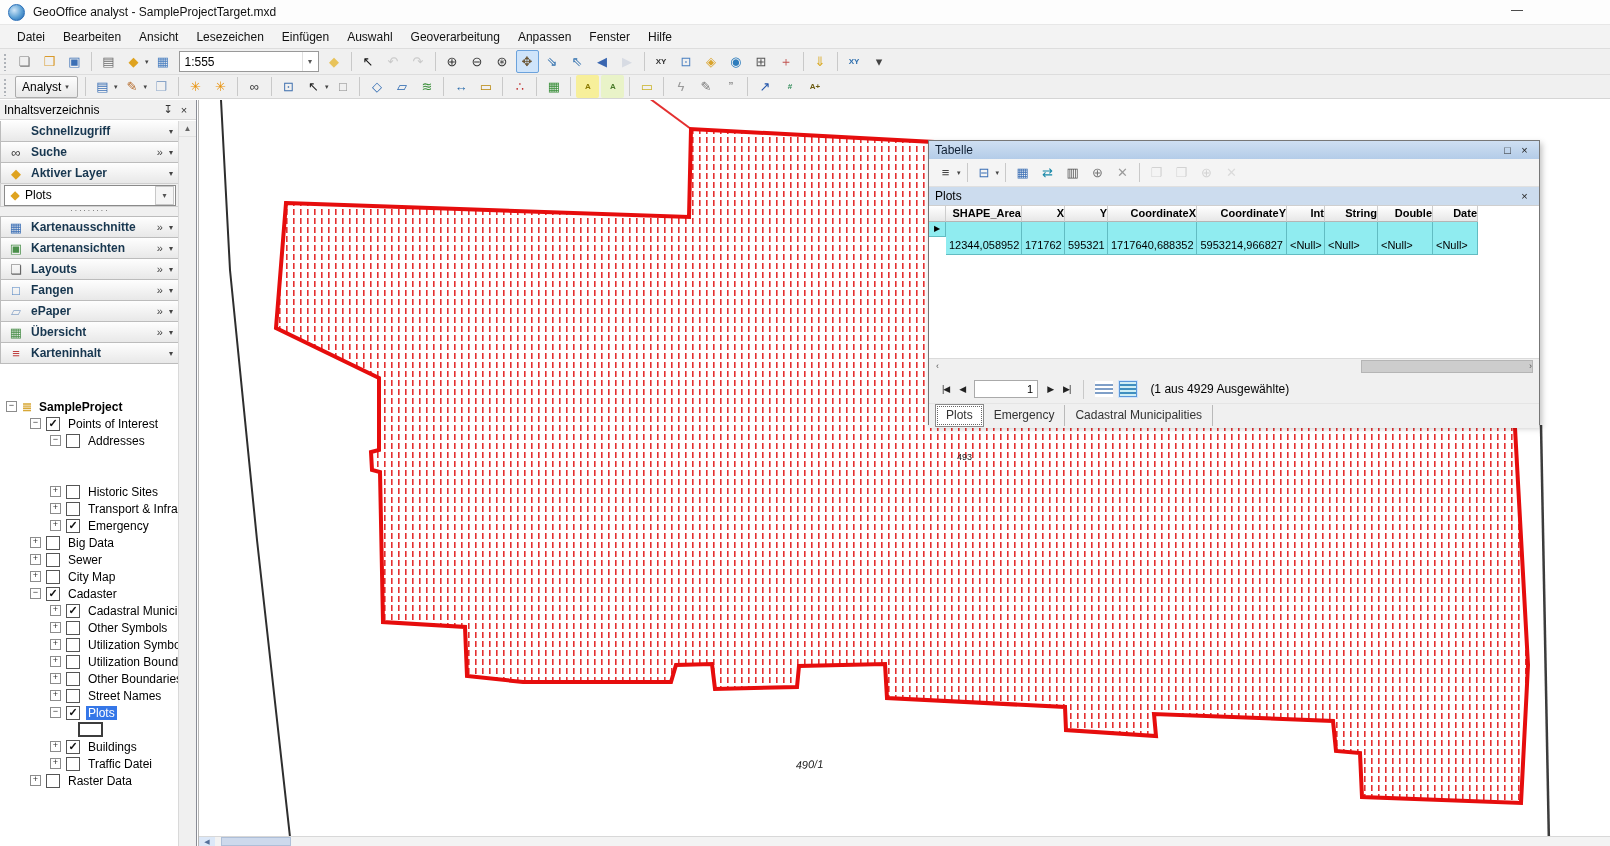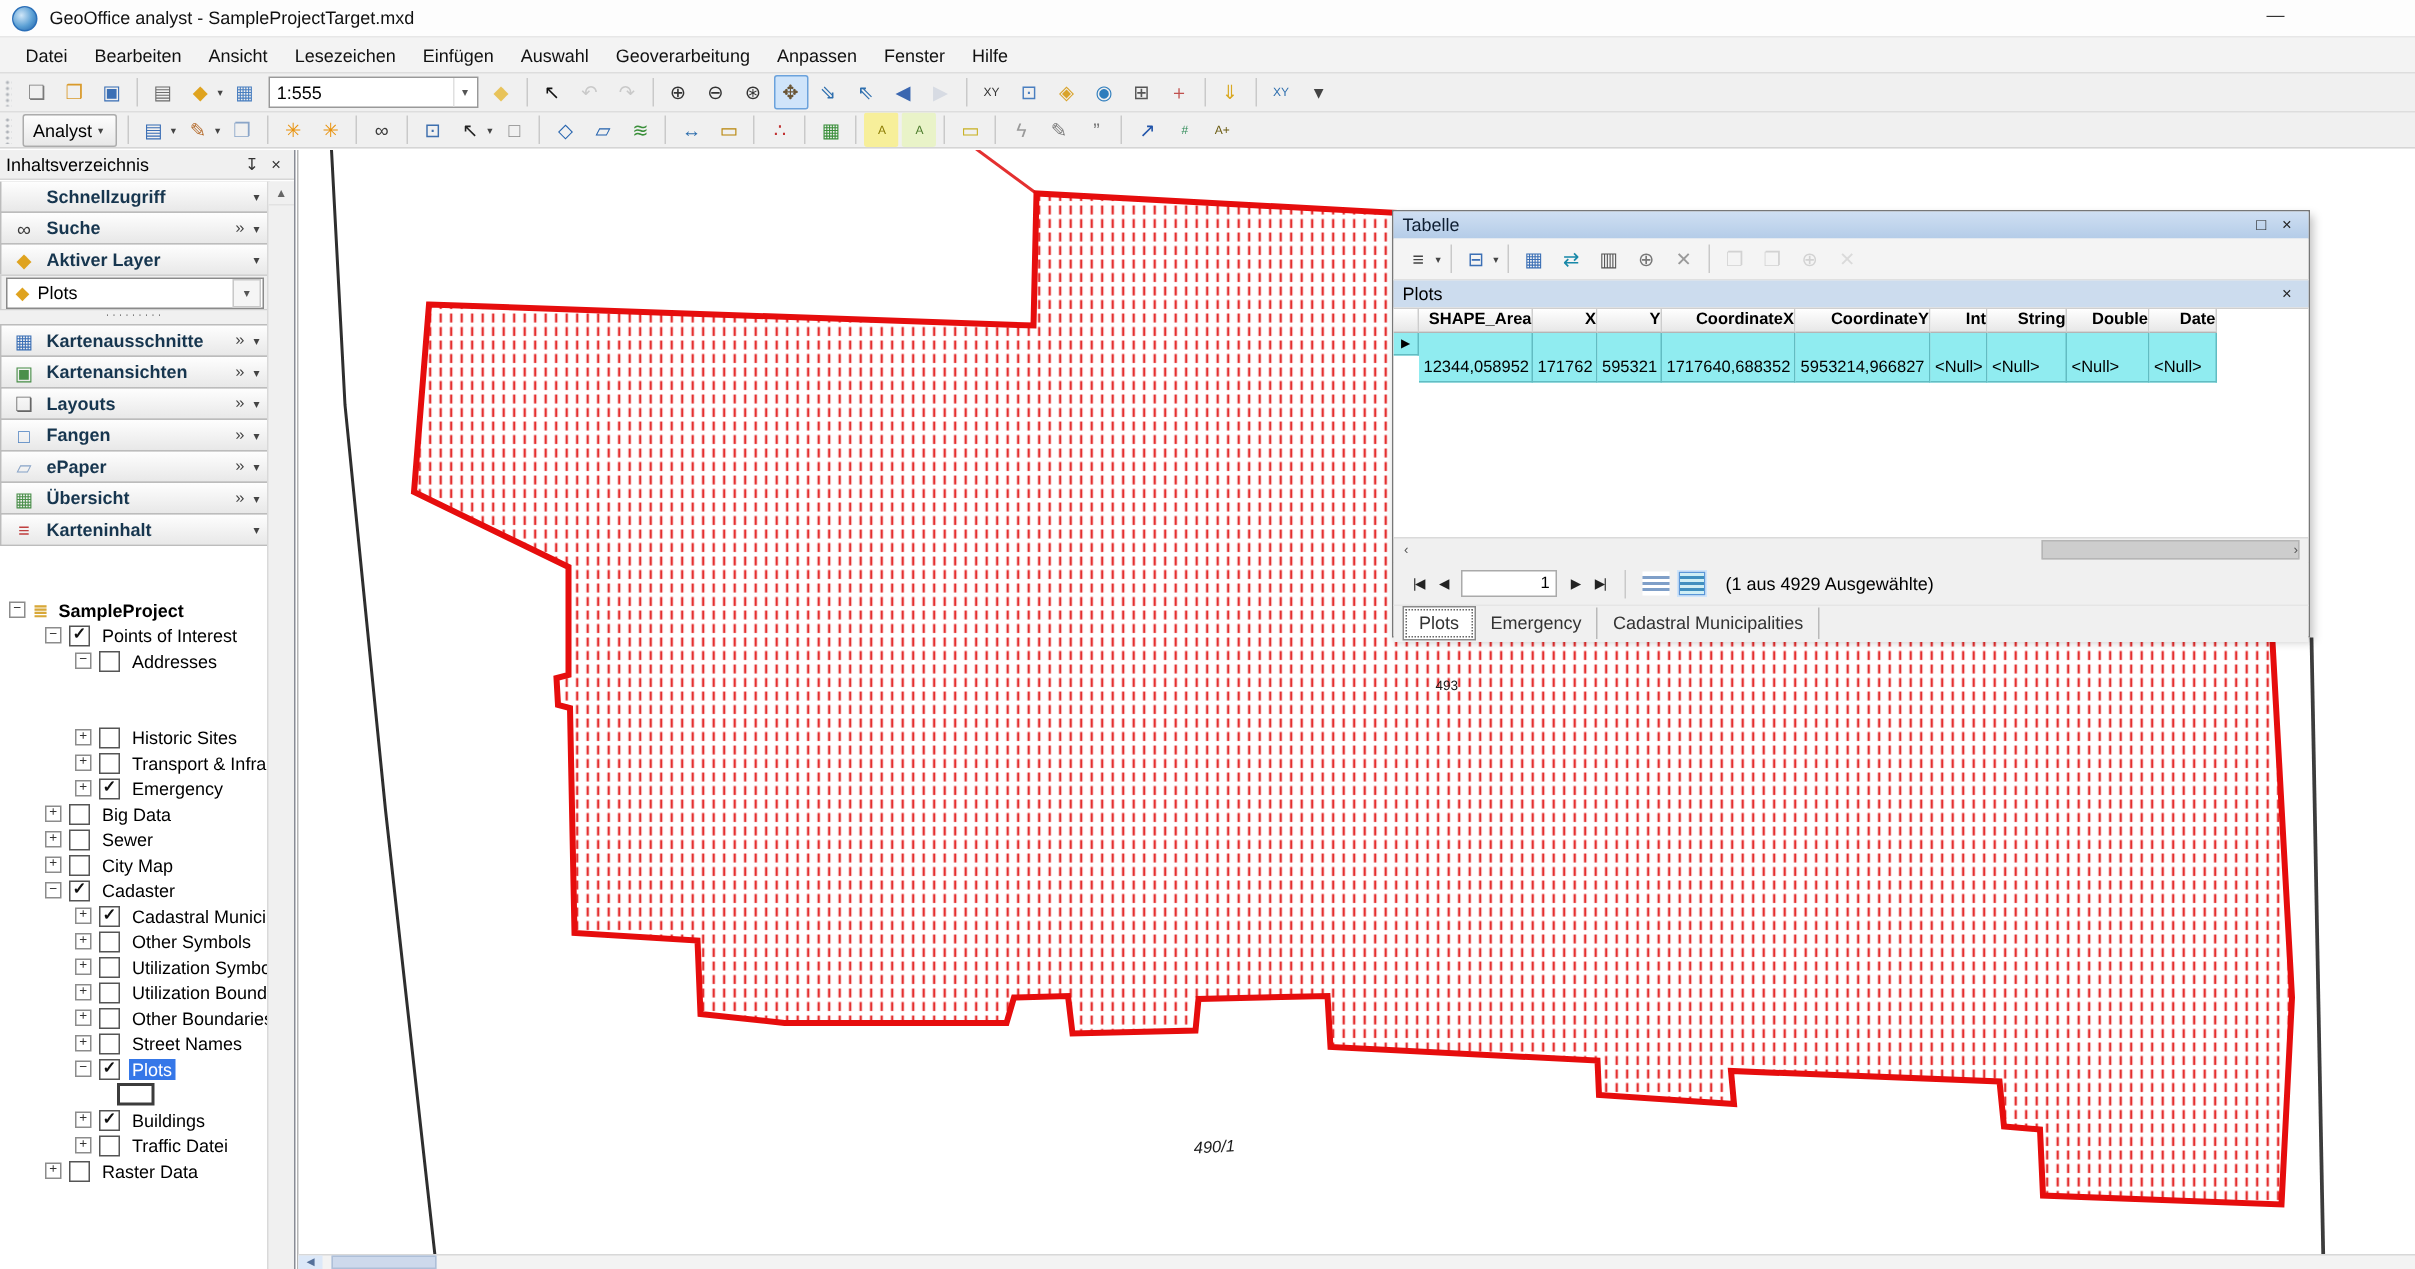--- a/index.html
+++ b/index.html
@@ -19,21 +19,21 @@
   .menu-item{padding:3px 9px;color:#111}
 
   .toolbar{left:0;width:1610px;background:#f0f0f0;display:flex;align-items:center;box-sizing:border-box;
      border-top:1px solid #ddd}
   #toolbar1{top:48px;height:26px}
   #toolbar2{top:74px;height:25px;border-bottom:1px solid #d5d5d5}
   .grip{width:5px;height:18px;margin:0 4px 0 3px;
      background-image:radial-gradient(#aeb2b8 1px,transparent 1.1px);background-size:4px 4px}
   .tbicon{width:21px;height:21px;display:flex;align-items:center;justify-content:center;
      font-size:13px;margin:0 1px;border:1px solid transparent;border-radius:2px;position:relative}
-  .tbicon.txt{font-size:8px;font-weight:normal;letter-spacing:0}
+  .tbicon.txt{font-size:8px;font-weight:bold;letter-spacing:0}
   .tbicon.active{border:1px solid #6ba2dc;background:#cfe4fa}
   .tbicon.dis{opacity:.45}
   .dd{font-size:7px;color:#444;margin:0 2px 0 -1px;align-self:center}
   .tsep{width:1px;height:19px;background:#c9c9c9;margin:0 4px}
   .tcombo{width:138px;height:19px;background:#fff;border:1px solid #999;display:flex;align-items:center;
      font-size:12px;margin:0 3px;position:relative}
   .tcombo .val{flex:1;padding-left:5px}
   .tcombo .chev{width:15px;height:100%;display:flex;align-items:center;justify-content:center;
      color:#555;font-size:8px;border-left:1px solid #e0e0e0}
   .tbtn{height:20px;border:1px solid #acacac;background:linear-gradient(#fdfdfd,#e8e8e8);

